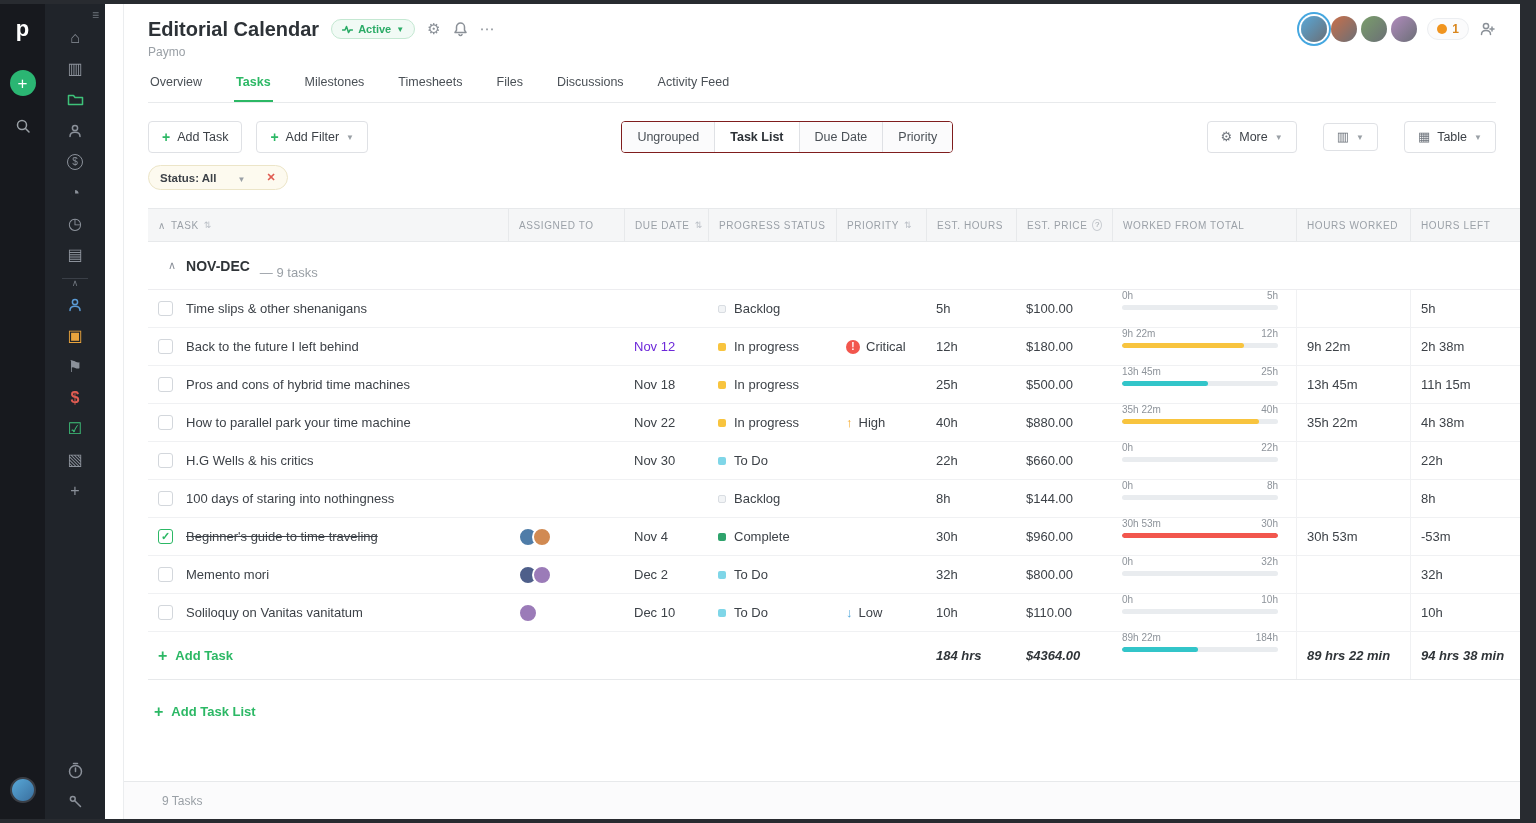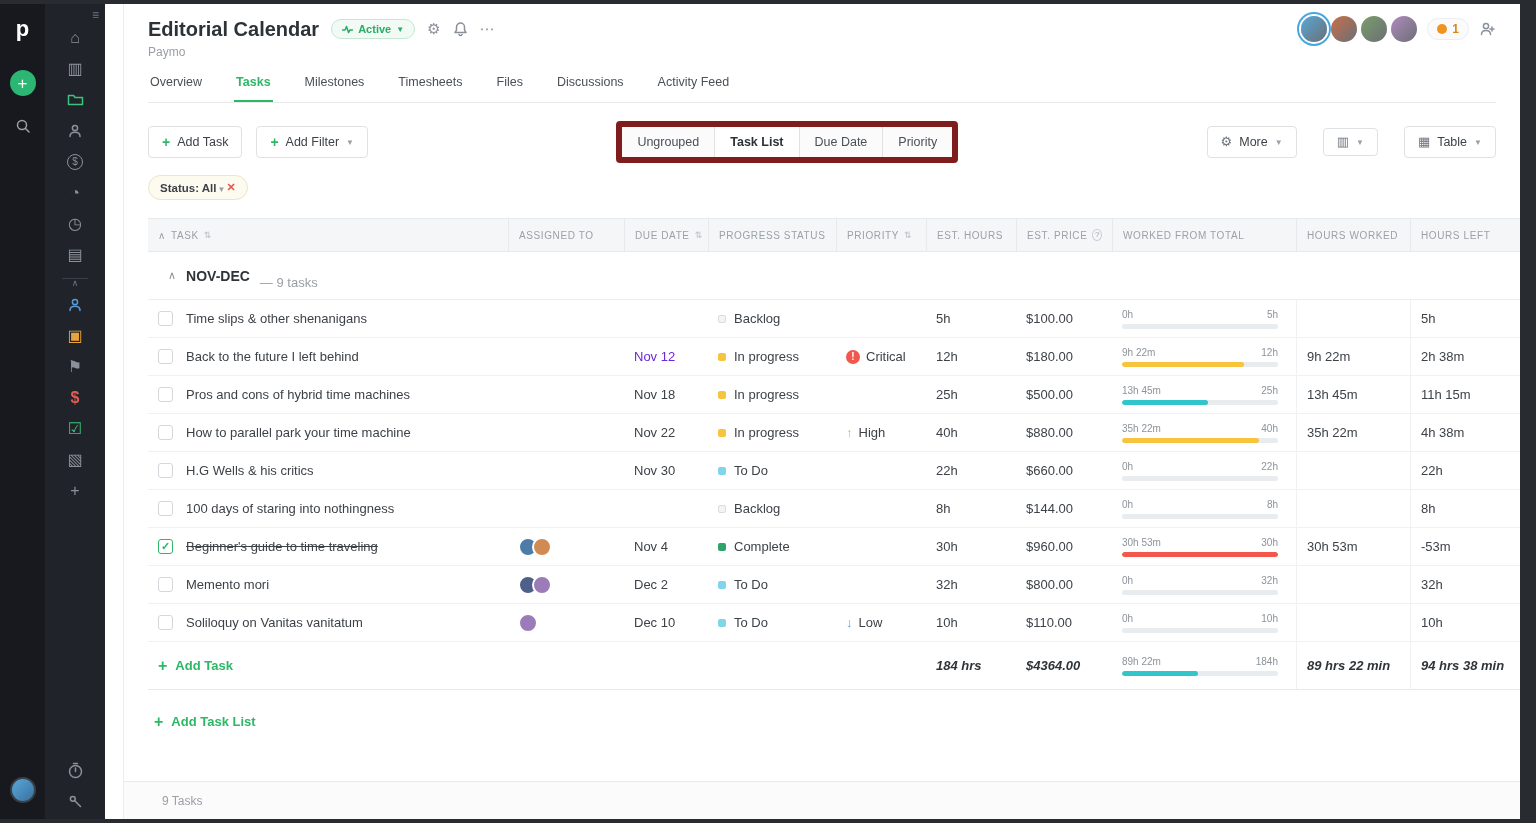--- a/index.html
+++ b/index.html
@@ -51,29 +51,29 @@
   .tabs { display:flex; gap:30px; border-bottom:1px solid #e8eaec; }
   .tab { background:none; border:none; padding:10px 2px 11px; font-size:12.5px; color:#4a5056; cursor:pointer; border-bottom:2px solid transparent; }
   .tab.active { color:#2cb865; font-weight:bold; border-bottom-color:#2cb865; }
 
   
   .toolbar { display:flex; align-items:center; padding:18px 24px 10px; }
   .btn { display:flex; align-items:center; gap:7px; background:#fff; border:1px solid #dfe1e5; border-radius:4px; padding:8px 13px; font-size:12.5px; color:#3d4248; cursor:pointer; }
   .btn .plus { color:#2cb865; font-weight:bold; font-size:14px; line-height:10px; }
   .btn .caret { font-size:8px; color:#9aa0a6; }
   .btn + .btn { margin-left:14px; }
-  .segment { display:flex; border:6px solid #7f1d1d; border-radius:4px; overflow:hidden; margin:0 auto;align-items:flex-end; }
+  .segment { display:flex; border:1px solid #7f1d1d; border-radius:4px; overflow:hidden; margin:0 auto;align-items:flex-end; }
   .seg-opt { background:#fbfbfc; border:none; border-right:1px solid #dfe1e5; padding:8px 15px; font-size:12.5px; color:#4a5056; cursor:pointer; }
   .seg-opt:last-child { border-right:none; }
   .seg-opt.selected { background:#fff; color:#2d3237; font-weight:bold; }
   .toolbar-right { display:flex; align-items:center; gap:12px; }
   .btn .ic { color:#6f757d; font-size:13px; line-height:10px; }
 
   .filter-row { padding:2px 24px 6px; }
-  .filter-chip { display:inline-flex; align-items:flex-end; gap:1px; background:#fdfaef; border:1px solid #ece5c8; border-radius:13px; padding:5px 11px; font-size:11.5px; color:#3d4248; font-weight:bold; cursor:pointer; }
+  .filter-chip { display:inline-flex; align-items:flex-end; gap:21px; background:#fdfaef; border:1px solid #ece5c8; border-radius:13px; padding:5px 11px; font-size:11.5px; color:#3d4248; font-weight:bold; cursor:pointer; }
   .filter-chip .caret { font-size:8px; color:#9aa0a6; }
   .filter-chip .x { color:#e05c52; font-weight:bold; font-size:11px; cursor:pointer; }
 
   
   .table { margin:12px 0 0 24px; }
   .grid-cols { display:grid; grid-template-columns:360px 116px 84px 128px 90px 90px 96px 184px 114px auto; }
   .thead { background:#f5f6f7; border-top:1px solid #e7e9eb; border-bottom:1px solid #e7e9eb; height:34px; }
   .hcell { display:flex; align-items:center; gap:5px; padding:0 10px; font-size:10px; letter-spacing:.6px; color:#9ba1a8; border-left:1px solid #e7e9eb; cursor:pointer; white-space:nowrap; overflow:hidden; }
   .hcell:first-child { border-left:none; }
   .hcell .sort { font-size:9px; color:#b9bec5; }
@@ -94,21 +94,21 @@
   .assigned .avatar-sm { width:20px; height:20px; border-radius:50%; border:2px solid #fff; flex-shrink:0; }
   .assigned .avatar-sm + .avatar-sm { margin-left:-6px; }
   .due.overdue { color:#6d28d9; }
   .status-cell { gap:8px; }
   .dot { width:8px; height:8px; border-radius:2px; flex-shrink:0; }
   .dot.hollow { background:#f2f4f6; border:1px solid #d9dde2; }
   .prio-cell { gap:6px; }
   .prio-ic.critical { width:14px; height:14px; border-radius:50%; background:#f2564d; color:#fff; font-size:10px; font-weight:bold; text-align:center; line-height:14px; flex-shrink:0; }
   .prio-ic.high { color:#f5a623; font-weight:bold; }
   .prio-ic.low { color:#56aadb; font-weight:bold; }
-  .worked-cell { flex-direction:column; align-items:stretch; justify-content:center; gap:4px; padding-right:18px; }
+  .worked-cell { flex-direction:column; align-items:stretch; gap:4px; padding-right:18px; }
   .mini-labels { display:flex; justify-content:space-between; font-size:10px; color:#8d939a; }
   .bar-track { height:5px; border-radius:3px; background:#e9ecef; overflow:hidden; }
   .bar-fill { height:100%; border-radius:3px; width:0; }
   .hw, .hl { border-left:1px solid #f0f1f3; }
 
   .totals-row { height:48px; border-bottom:1px solid #e7e9eb; font-size:13px; color:#2f3438; }
   .totals-row .bold { font-weight:bold;font-style:italic; }
   .add-task-inline { display:flex; align-items:center; gap:8px; background:none; border:none; color:#2cb865; font-size:13px; font-weight:bold; cursor:pointer; }
   .add-task-inline .plus { font-size:16px; line-height:12px; }
 

